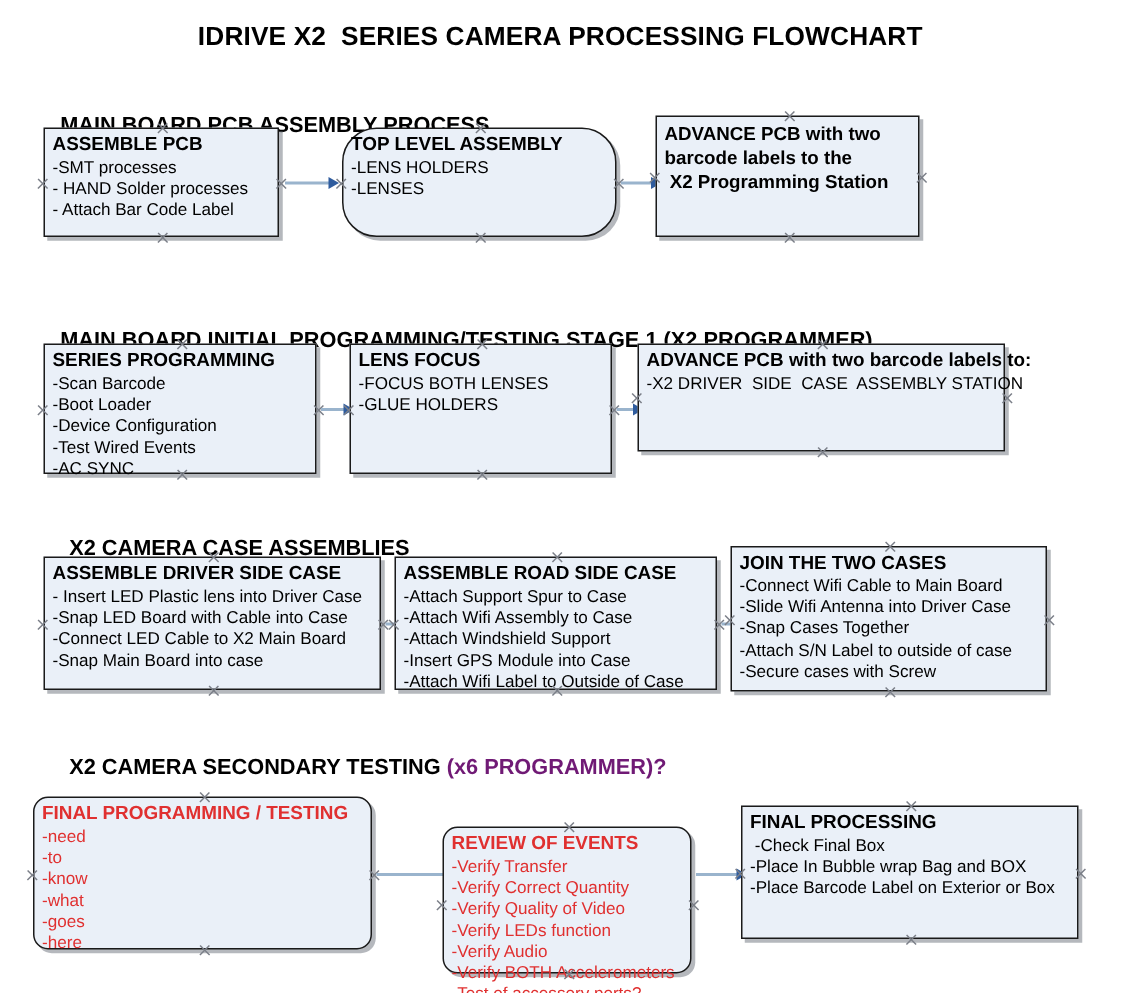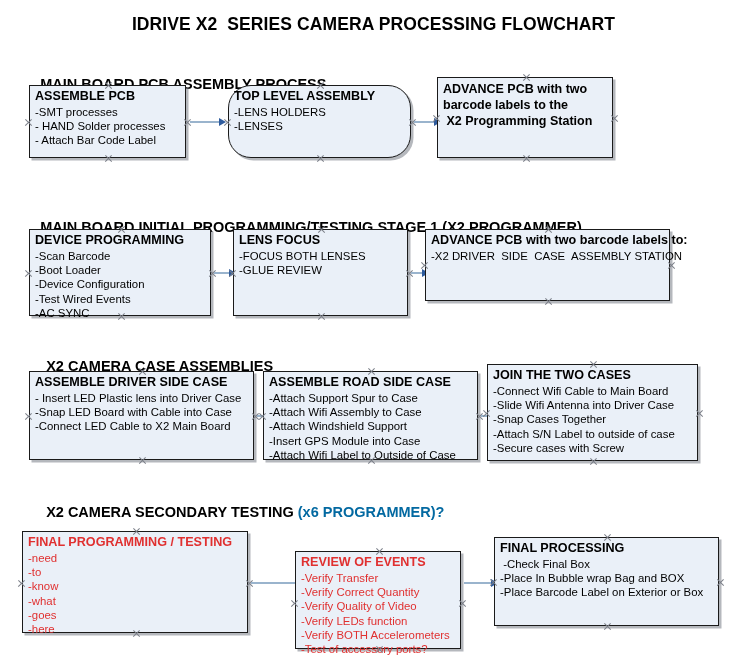--- a/index.html
+++ b/index.html
@@ -26,21 +26,21 @@
     white-space: pre;
   }
 
   .section-head {
     position: absolute;
     font-size: 14.5px;
     font-weight: bold;
     color: #000000;
     white-space: pre;
   }
-  .section-head .accent { color: #0369a1; }
+  .section-head .accent { color: #701a75; }
 
   
   .node {
     position: absolute;
     background: #eaf0f8;
     border: 1.3px solid #1a1a1a;
     box-shadow: 2.5px 2.5px 0 rgba(120,125,135,0.55);
     padding: 3px 4px 3px 5px;
     overflow: visible;
   }
@@ -57,21 +57,21 @@
     color: #000000;
     line-height: 14.2px;
     white-space: pre;
   }
   .node.bold-body .li {
     font-weight: bold;
     font-size: 12.5px;
     line-height: 16px;
   }
   .node.red .ttl, .node.red .li { color: #e03030; }
-  .node.red { border-color: #1a1a1a; }
+  .node.red { border-color: #1a1a1a; border-radius: 10px; }
 
   
   .hx {
     position: absolute;
     width: 9px; height: 9px;
     pointer-events: none;
   }
   .hx::before, .hx::after {
     content: "";
     position: absolute;
@@ -142,39 +142,39 @@
     <div class="hx" style="left:84px;  top:76px;"></div>
     <div class="hx" style="left:-6px;  top:36px;"></div>
     <div class="hx" style="left:172px; top:36px;"></div>
   </div>
 
   <div class="section-head" style="left:24px; top:203px;">
     <span>MAIN BOARD INITIAL PROGRAMMING/TESTING STAGE 1 (X2 PROGRAMMER)</span>
   </div>
 
   <div class="node" style="left:29px; top:229px; width:182px; height:87px;">
-    <div class="ttl">DEVICE PROGRAMMING</div>
+    <div class="ttl">SERIES PROGRAMMING</div>
     <div class="li">-Scan Barcode</div>
     <div class="li">-Boot Loader</div>
     <div class="li">-Device Configuration</div>
     <div class="li">-Test Wired Events</div>
     <div class="li">-AC SYNC</div>
     <div class="hx" style="left:87px;  top:-5px;"></div>
     <div class="hx" style="left:87px;  top:82px;"></div>
     <div class="hx" style="left:-6px;  top:39px;"></div>
     <div class="hx" style="left:178px; top:39px;"></div>
   </div>
 
   <div class="conn" style="left:214px; top:272px; width:18px;"></div>
   <div class="arrowhead" style="left:229px; top:268.5px;"></div>
 
   <div class="node" style="left:233px; top:229px; width:175px; height:87px;">
     <div class="ttl">LENS FOCUS</div>
     <div class="li">-FOCUS BOTH LENSES</div>
-    <div class="li">-GLUE REVIEW</div>
+    <div class="li">-GLUE HOLDERS</div>
     <div class="hx" style="left:83px;  top:-5px;"></div>
     <div class="hx" style="left:83px;  top:82px;"></div>
     <div class="hx" style="left:-6px;  top:39px;"></div>
     <div class="hx" style="left:171px; top:39px;"></div>
   </div>
 
   <div class="conn" style="left:411px; top:272px; width:14px;"></div>
   <div class="arrowhead" style="left:422px; top:268.5px;"></div>
 
   <div class="node" style="left:425px; top:229px; width:245px; height:72px;">
@@ -188,20 +188,21 @@
 
   <div class="section-head" style="left:30px; top:342px;">
     <span>X2 CAMERA CASE ASSEMBLIES</span>
   </div>
 
   <div class="node" style="left:29px; top:371px; width:225px; height:89px;">
     <div class="ttl">ASSEMBLE DRIVER SIDE CASE</div>
     <div class="li">- Insert LED Plastic lens into Driver Case</div>
     <div class="li">-Snap LED Board with Cable into Case</div>
     <div class="li">-Connect LED Cable to X2 Main Board</div>
+    <div class="li">-Snap Main Board into case</div>
     <div class="hx" style="left:108px; top:-5px;"></div>
     <div class="hx" style="left:108px; top:84px;"></div>
     <div class="hx" style="left:-6px;  top:40px;"></div>
     <div class="hx" style="left:221px; top:40px;"></div>
   </div>
 
   <div class="conn" style="left:257px; top:415px; width:17px;"></div>
   <div class="arrowhead" style="left:271px; top:411.5px;"></div>
 
   <div class="node" style="left:263px; top:371px; width:215px; height:89px;">
@@ -252,20 +253,21 @@
   </div>
 
   <div class="conn" style="left:251px; top:582px; width:45px;"></div>
 
   <div class="node red" style="left:295px; top:531px; width:166px; height:98px;margin-top:20px;">
     <div class="ttl">REVIEW OF EVENTS</div>
     <div class="li">-Verify Transfer</div>
     <div class="li">-Verify Correct Quantity</div>
     <div class="li">-Verify Quality of Video</div>
     <div class="li">-Verify LEDs function</div>
+    <div class="li">-Verify Audio</div>
     <div class="li">-Verify BOTH Accelerometers</div>
     <div class="li">-Test of accessory ports?</div>
     <div class="hx" style="left:79px;  top:-5px;"></div>
     <div class="hx" style="left:79px;  top:93px;"></div>
     <div class="hx" style="left:-6px;  top:47px;"></div>
     <div class="hx" style="left:162px; top:47px;"></div>
   </div>
 
   <div class="conn" style="left:464px; top:582px; width:30px;"></div>
   <div class="arrowhead" style="left:491px; top:578.5px;"></div>

